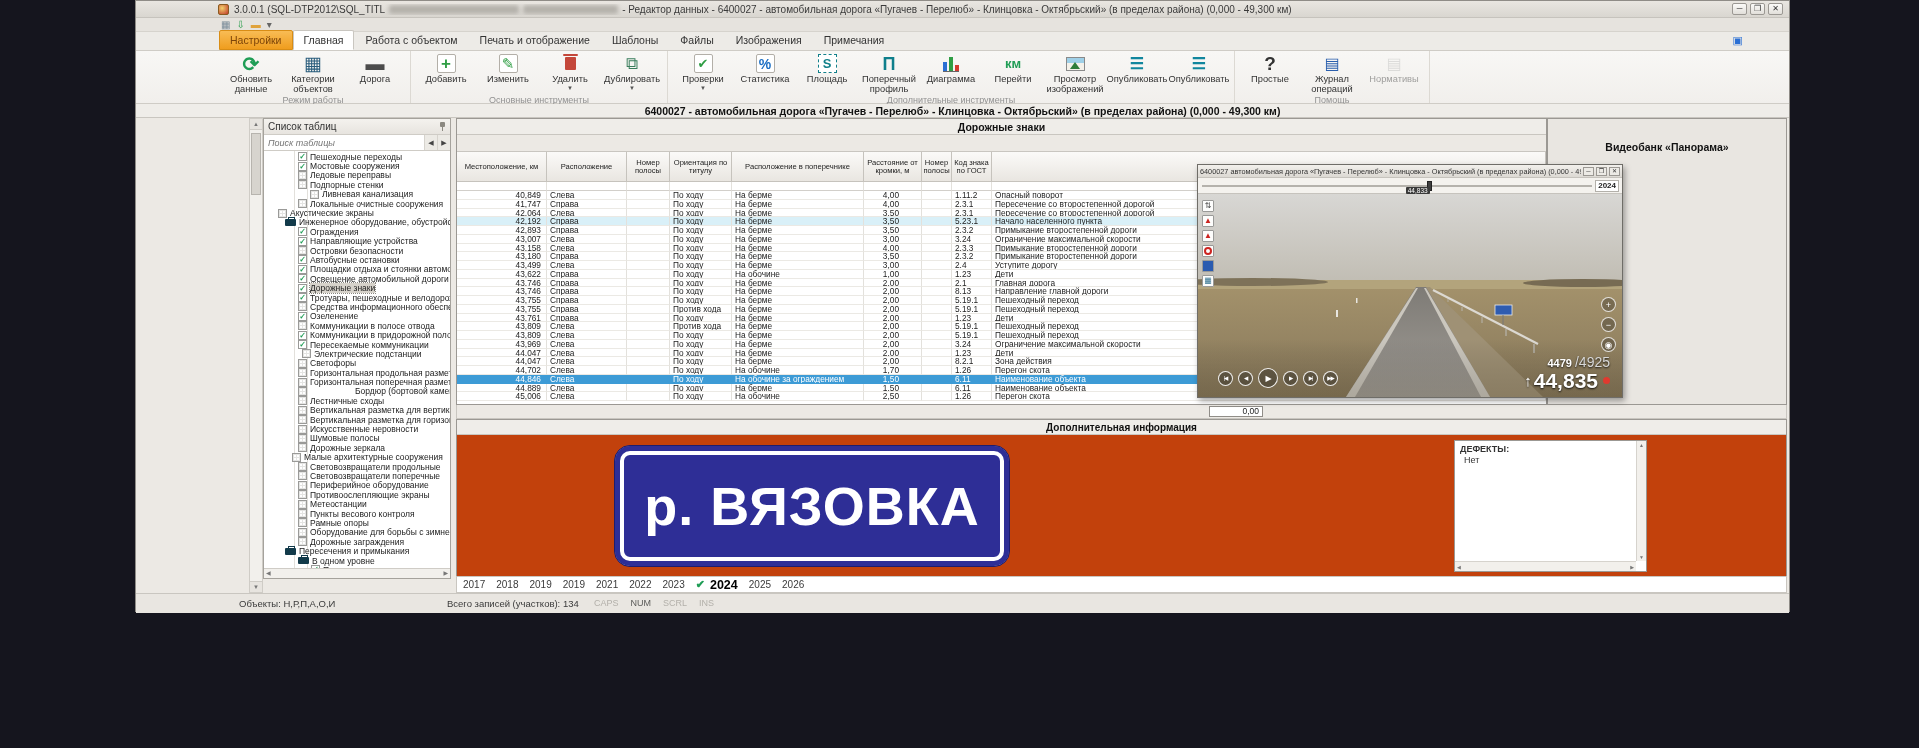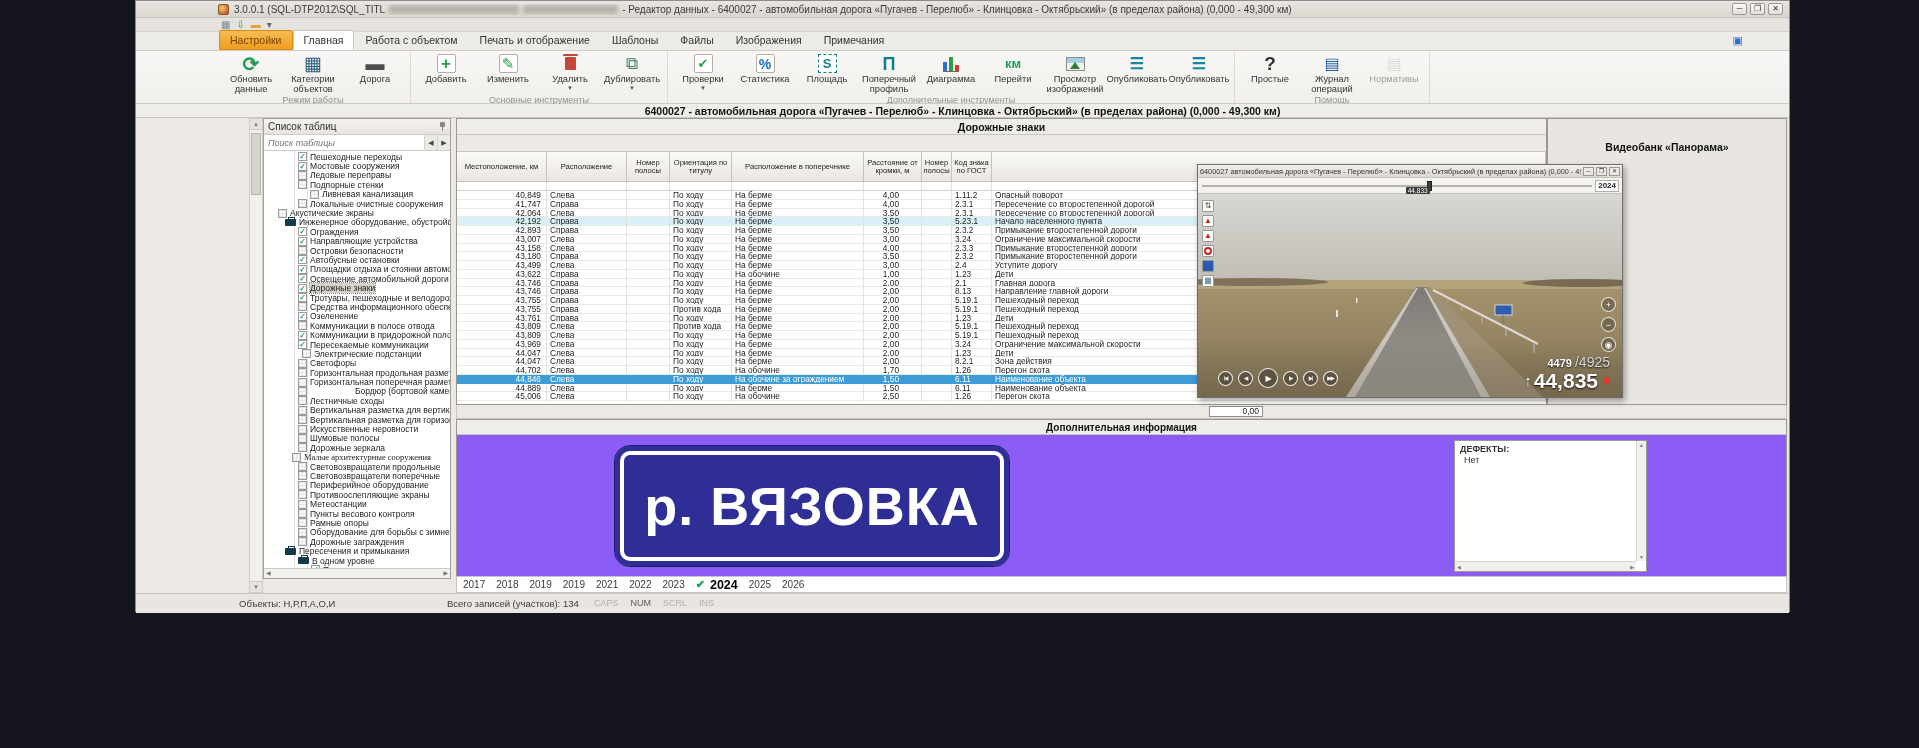--- a/index.html
+++ b/index.html
@@ -79,21 +79,21 @@
   .trow.filter>div{height:9px;background:#fff;border-bottom:1px solid #d2cfca}
   .trow.cyan>div{background:#d9f0f8}
   .trow.sel>div{background:#3d9bd6;color:#fff;border-right-color:#3d9bd6;border-bottom-color:#3d9bd6}
   
   .video-panel{position:absolute;left:1411px;top:0;width:240px;height:287px;background:#e9e6e1;border:1px solid #9b9893;border-left:1px solid #9b9893;text-align:center}
   .video-panel .vp-title{margin-top:22px;font-size:10.5px;font-weight:bold;color:#111}
   
   .tfoot{position:absolute;left:320px;top:287px;width:1331px;height:14px;background:#ece9e4;border:1px solid #c9c6c0;border-top:none}
   .tfoot .valbox{position:absolute;left:752px;top:1px;width:54px;height:11px;background:#fff;border:1px solid #908d88;font-size:8.5px;line-height:9px;text-align:right;padding-right:3px;color:#222}
   
-  .bottom{position:absolute;left: 320px;top:301px;width:1331px;height:162px;background:#8b5cf6;border:1px solid #9b9893}
+  .bottom{position:absolute;left: 320px;top:301px;width:1331px;height:162px;background:#c2410c;border:1px solid #9b9893}
   .bot-title{height:15px;background:#efede9;border-bottom:1px solid #c9c6c0;font-weight:bold;font-size:10px;text-align:center;line-height:15px;color:#111}
   .signimg{position:absolute;left:157px;top:25px;width:396px;height:122px;background:#2e2e96;border:1px solid #1d1d6e;border-radius:16px;box-shadow:inset 0 0 0 5px #2e2e96,inset 0 0 0 9px #fff;display:flex;align-items:center;justify-content:center;color:#fff;font-weight:bold;font-size:54px;letter-spacing:1px;white-space:nowrap}
   .defects{position:absolute;left:997px;top:20px;width:193px;height:132px;background:#fff;border:1px solid #9b9893}
   .defects .dtitle{font-size:9px;color:#333;padding:3px 0 0 5px;font-weight:bold}
   .defects .dval{font-size:9px;color:#333;padding:1px 0 0 9px}
   .dscroll-v{position:absolute;right:0;top:0;bottom:10px;width:10px;background:#f2f0ec;border-left:1px solid #d6d3cd;font-size:5px;color:#777;text-align:center;display:flex;flex-direction:column;justify-content:space-between;padding:1px 0}
   .dscroll-h{position:absolute;left:0;right:10px;bottom:0;height:10px;background:#f2f0ec;border-top:1px solid #d6d3cd;font-size:5px;color:#777;display:flex;justify-content:space-between;align-items:center;padding:0 2px}
   
   .years{position:absolute;left:320px;top:458px;width:1331px;height:17px;background:#fff;border:1px solid #c9c6c0;display:flex;align-items:center;gap:11px;padding-left:6px}
   .year{font-size:10px;color:#3a3a3a}
@@ -466,21 +466,21 @@
             <span class="lbl">Искусственные неровности</span>
           </div>
           <div class="tree-row" style="padding-left: 34px;">
             <span class="cb un"></span>
             <span class="lbl">Шумовые полосы</span>
           </div>
           <div class="tree-row" style="padding-left: 34px;">
             <span class="cb un"></span>
             <span class="lbl">Дорожные зеркала</span>
           </div>
-          <div class="tree-row" style="padding-left: 28px; font-family: Liberation Serif, serif;">
+          <div class="tree-row" style="padding-left: 28px;">
             <span class="cb un"></span>
             <span class="lbl">Малые архитектурные сооружения</span>
           </div>
           <div class="tree-row" style="padding-left: 34px;">
             <span class="cb un"></span>
             <span class="lbl">Световозвращатели продольные</span>
           </div>
           <div class="tree-row" style="padding-left: 34px;">
             <span class="cb un"></span>
             <span class="lbl">Световозвращатели поперечные</span>

